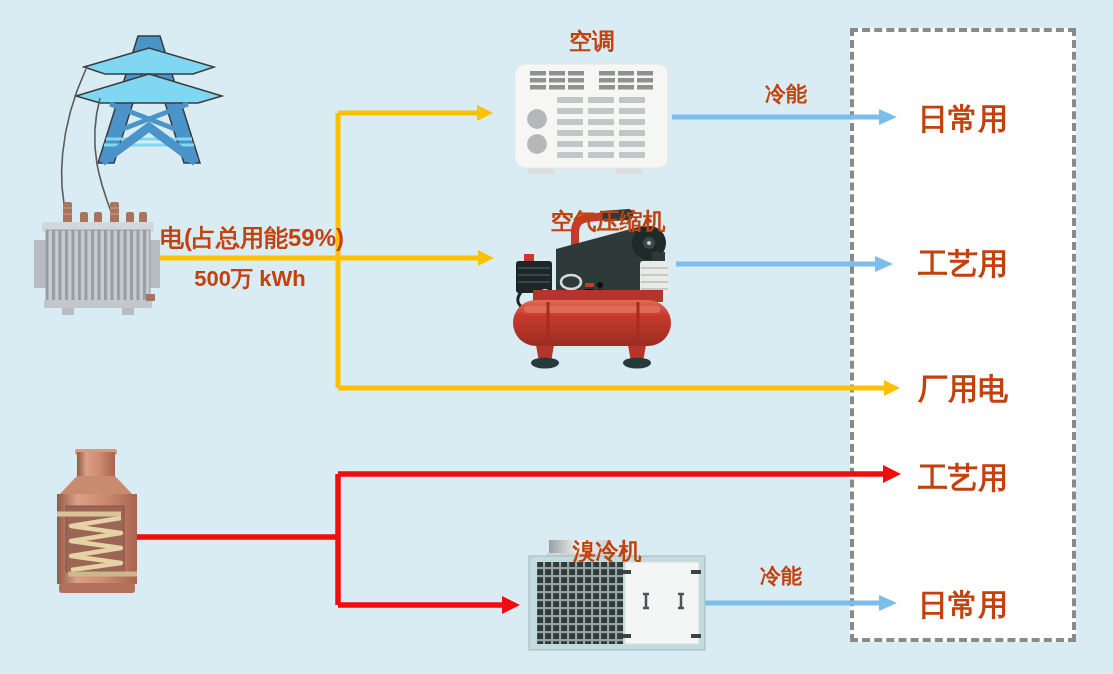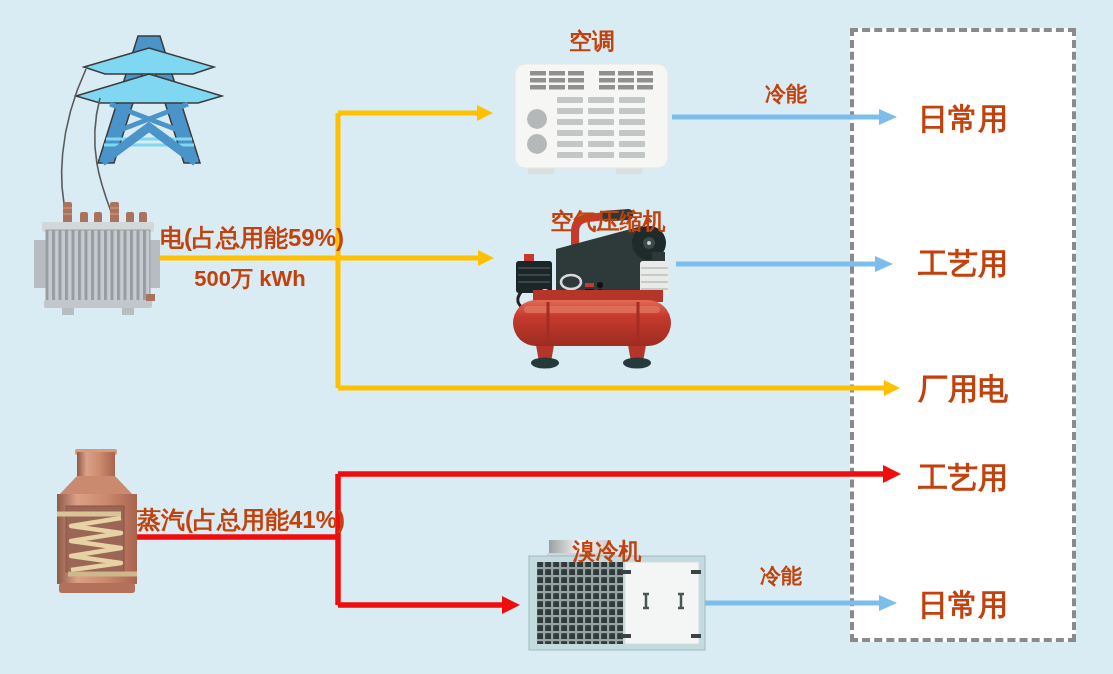--- a/index.html
+++ b/index.html
@@ -252,21 +252,20 @@
     </g>
   </svg>
 
   <div class="lbl lbl-eq lbl-kongtiao">空调</div>
   <div class="lbl lbl-eq lbl-yasuoji">空气压缩机</div>
   <div class="lbl lbl-eq lbl-xiulengji">溴冷机</div>
 
   <div class="lbl lbl-src lbl-dian">电(占总用能59%)</div>
   <div class="lbl lbl-amt lbl-500">500万 kWh</div>
 
-  <div class="lbl lbl-src lbl-zhengqi">蒸汽(占总用能41%)</div>
 
   <div class="lbl lbl-flow lbl-ln-top">冷能</div>
   <div class="lbl lbl-flow lbl-ln-bot">冷能</div>
 
   <div class="lbl lbl-use lbl-use0">日常用</div>
   <div class="lbl lbl-use lbl-use1">工艺用</div>
   <div class="lbl lbl-use lbl-use2">厂用电</div>
   <div class="lbl lbl-use lbl-use3">工艺用</div>
   <div class="lbl lbl-use lbl-use4">日常用</div>
 

